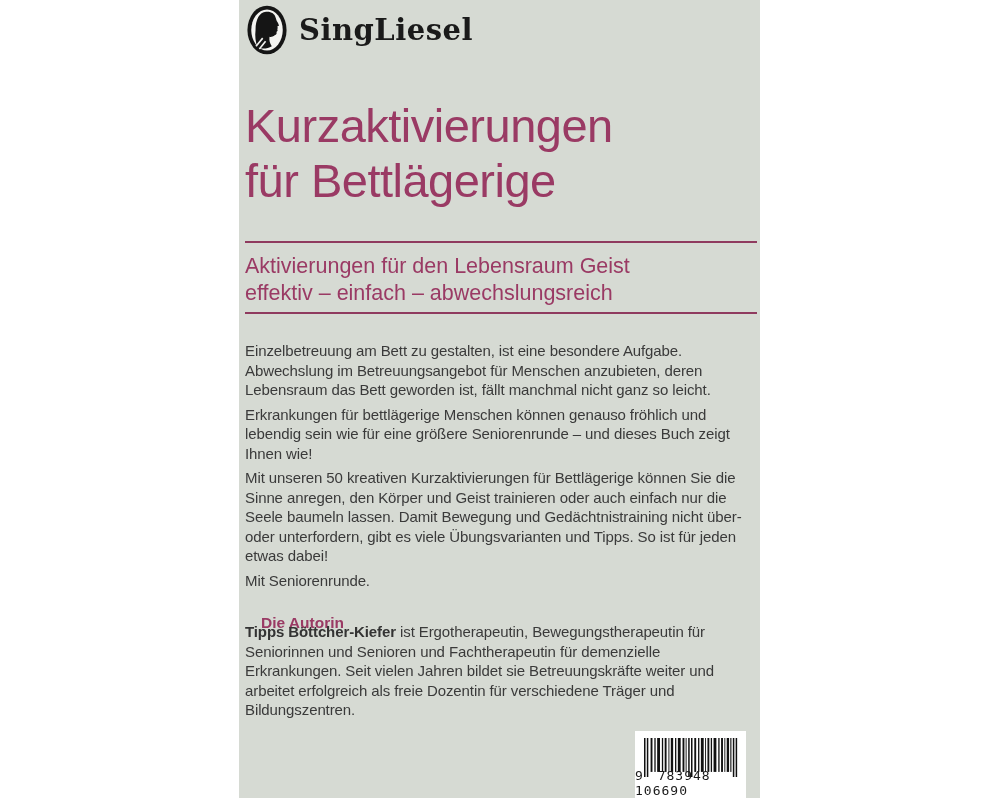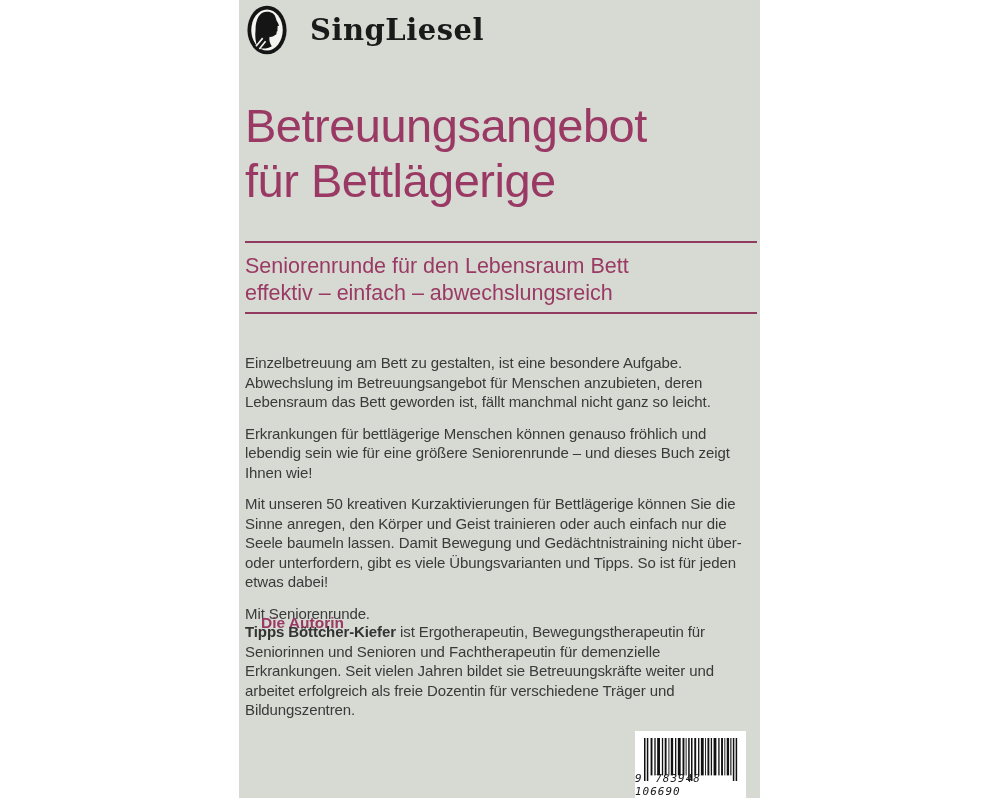--- a/index.html
+++ b/index.html
@@ -13,21 +13,21 @@
   .page { position: absolute; inset: 0; background: #ffffff; }
   .cover {
     position: absolute;
     left: 239px; top: 0;
     width: 521px; height: 798px;
     background: #d6dad3;
   }
   
   .logo-row {
     position: absolute; left: 7px; top: 4px;
-    display: flex; align-items: center; gap: 22px;
+    display: flex; align-items: center; gap: 11px;
     height: 52px;
   }
   .logo-cameo { width: 42px; height: 52px; display: block; }
   .logo-text {
     font-family: "DejaVu Serif", "Liberation Serif", serif;
     font-weight: 600;
     font-size: 29px;
     color: #1a1a1a;
     letter-spacing: 0.5px;
     line-height: 52px;
@@ -61,21 +61,21 @@
     color: #9a3a64;
     white-space: pre-line;
   }
   
   .blurb {
     position: absolute; left: 6px; top: 341px;
     width: 512px;
     color: #3a3a3a;
   }
   .blurb p {
-    margin: 12px 0 5px 0;
+    margin: 0 0 5px 0;
     font-size: 15px;
     line-height: 19.5px;
     letter-spacing: -0.1px;
   }
   
   .author-heading {
     position: absolute; left: 6px; top: 598px;
     margin: 16px;
     font-size: 15.5px;
     font-weight: 700;
@@ -97,27 +97,26 @@
     left: 396px; top: 731px;
     width: 111px; height: 67px;
     background: #ffffff;
     display: flex; flex-direction: column;
     align-items: center; justify-content: flex-start;
     padding-top: 7px; box-sizing: border-box;
   }
   .barcode .bars { width: 94px; height: 44px; display: block; }
   .barcode .digits {
     font-family: "DejaVu Sans Mono", "Liberation Mono", monospace;
-    font-size: 11px;
+    font-size: 13px;
     color: #1a1a1a;
     letter-spacing: 1px;
     word-spacing: 5px;
     margin-top: -9px;
     background: transparent;
-    font-style: italic;
   }
 </style>
 </head>
 <body>
 
 <div class="page">
   <div class="cover">
 
     <div class="logo-row">
       <svg class="logo-cameo" viewBox="0 0 44 54" aria-hidden="true">
@@ -135,26 +134,26 @@
           C 32.6 30.5, 31.7 32, 30.1 32.6
           C 28.2 34, 26.2 34.6, 24.6 34.1
           C 24.1 38, 25 41, 27 44
           C 22.5 47, 15.5 47.2, 12 45 Z"></path>
         <path stroke="#f4f4f1" stroke-width="1.7" fill="none" d="M 10.5 44 L 17.5 35.5"></path>
         <path stroke="#f4f4f1" stroke-width="1.7" fill="none" d="M 14 47 L 20.5 38.8"></path>
       </svg>
       <span class="logo-text">SingLiesel</span>
     </div>
 
-    <h1 class="title">Betreuungsangebot
+    <h1 class="title">Kurzaktivierungen
 für Bettlägerige</h1>
 
     <div class="rule rule1"></div>
 
-    <h2 class="subtitle">Seniorenrunde für den Lebensraum Bett
+    <h2 class="subtitle">Aktivierungen für den Lebensraum Geist
 effektiv – einfach – abwechslungsreich</h2>
 
     <div class="rule rule2"></div>
 
     <div class="blurb">
       <p>Einzelbetreuung am Bett zu gestalten, ist eine besondere Aufgabe. Abwechslung im Betreuungsangebot für Menschen anzubieten, deren Lebensraum das Bett geworden ist, fällt manchmal nicht ganz so leicht.</p>
       <p>Erkrankungen für bettlägerige Menschen können genauso fröhlich und lebendig sein wie für eine größere Seniorenrunde – und dieses Buch zeigt Ihnen wie!</p>
       <p>Mit unseren 50 kreativen Kurzaktivierungen für Bettlägerige können Sie die Sinne anregen, den Körper und Geist trainieren oder auch einfach nur die Seele baumeln lassen. Damit Bewegung und Gedächtnistraining nicht über- oder unterfordern, gibt es viele Übungsvarianten und Tipps. So ist für jeden etwas dabei!</p>
       <p>Mit Seniorenrunde.</p>
     </div>

